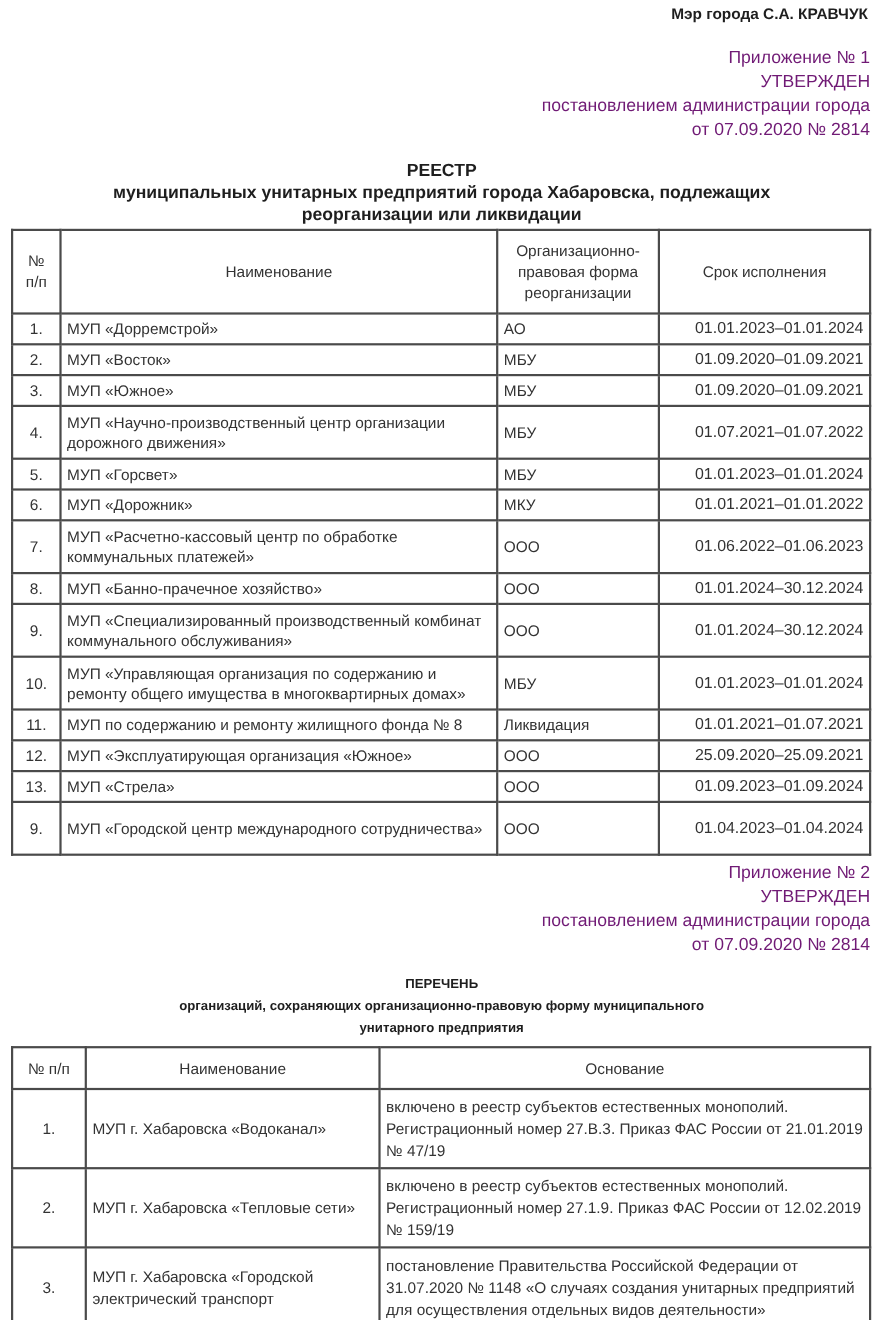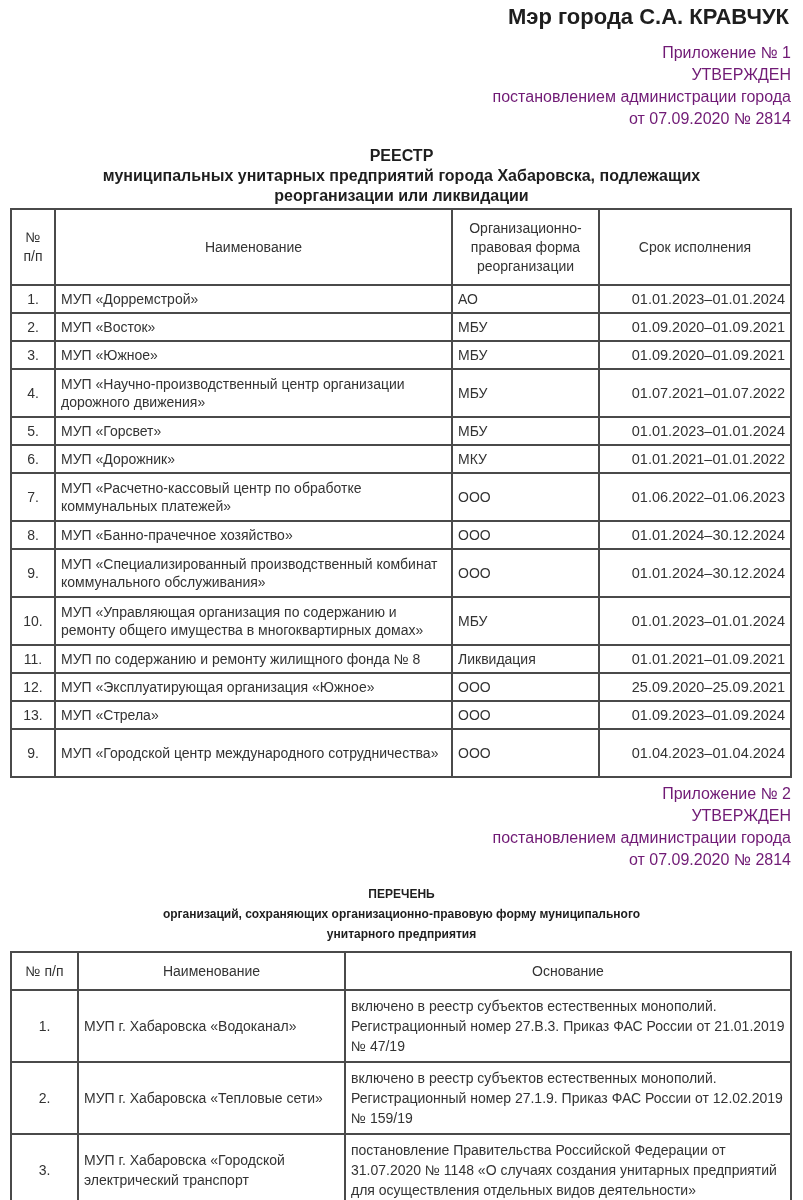--- a/index.html
+++ b/index.html
@@ -1,18 +1,18 @@
 <!DOCTYPE html>
 <html><head>
 <meta charset="utf-8">
 <style>
   html, body { margin:0; padding:0; background:#ffffff; }
   body { width:803px; height:1200px; overflow:hidden; position:relative;
          font-family:"Liberation Sans", "DejaVu Sans", sans-serif; color:#2b2b2b; }
-  .signature { position:absolute; top:4px; right:14px; font-weight:bold; font-size:22px; color:#1e1e1e; }
+  .signature { position:absolute; top:4px; right:14px; font-weight:bold; font-size:14px; color:#1e1e1e; }
   .approval { position:absolute; right:12px; text-align:right; font-size:16px; line-height:22px; color:#701a75; }
   .approval.a1 { top:42px; }
   .approval.a2 { top:783px; }
   .doc-title { position:absolute; left:0; width:803px; text-align:center; font-weight:bold; color:#1e1e1e; }
   .t1 { top:146px; font-size:16px; line-height:20px; }
   .t1 .sub { font-size:16px; }
   .t2 { top:884px; font-size:12px; line-height:20px; }
   table { position:absolute; border-collapse:collapse; font-size:14px; color:#333; }
   td, th { border:2px solid #4a4a4a; padding:2px 5px; font-weight:normal; vertical-align:middle; }
   table.reg { left:10px; top:208px; width:782px; }
@@ -124,21 +124,21 @@
       <tr class="double">
         <td class="num">10.</td>
         <td class="name">МУП «Управляющая организация по содержанию и ремонту общего имущества в многоквартирных домах»</td>
         <td class="form">МБУ</td>
         <td class="term">01.01.2023–01.01.2024</td>
       </tr>
       <tr class="single">
         <td class="num">11.</td>
         <td class="name">МУП по содержанию и ремонту жилищного фонда № 8</td>
         <td class="form">Ликвидация</td>
-        <td class="term">01.01.2021–01.09.2021</td>
+        <td class="term">01.01.2021–01.07.2021</td>
       </tr>
       <tr class="single">
         <td class="num">12.</td>
         <td class="name">МУП «Эксплуатирующая организация «Южное»</td>
         <td class="form">ООО</td>
         <td class="term">25.09.2020–25.09.2021</td>
       </tr>
       <tr class="single">
         <td class="num">13.</td>
         <td class="name">МУП «Стрела»</td>

